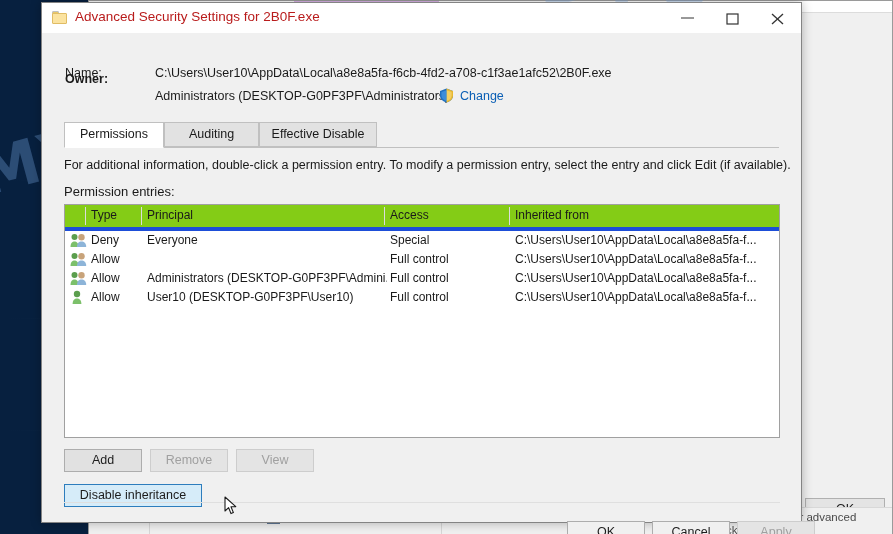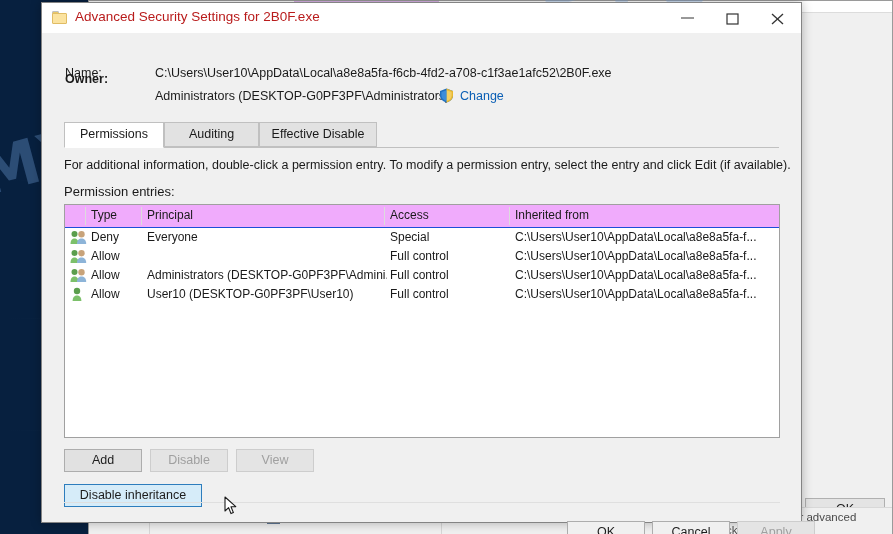--- a/index.html
+++ b/index.html
@@ -297,22 +297,22 @@
     width: 716px;
     height: 234px;
     background: #ffffff;
     border: 1px solid #a0a0a0;
     box-sizing: border-box;
     overflow: hidden;
   }
   .lb-header {
     position: relative;
     height: 22px;
-    border-bottom: 1px solid #1d4ed8;
-    background: #f0abfc;
+    border-bottom: 4px solid #1d4ed8;
+    background: #84cc16;
     padding-left: 6px;
   }
   .lb-header .col {
     position: absolute;
     top: 3px;
     font-size: 12px;
     color: #1a1a1a;
   }
   .colsep {
     position: absolute;
@@ -534,21 +534,21 @@
             </svg>
           </div>
           <div class="cell cell-type">Allow</div>
           <div class="cell cell-principal">User10 (DESKTOP-G0PF3PF\User10)</div>
           <div class="cell cell-access">Full control</div>
           <div class="cell cell-inherited">C:\Users\User10\AppData\Local\a8e8a5fa-f...</div>
         </div>
       </div>
 
       <div class="btn" style="left:22px;top:415px;width:78px;">Add</div>
-      <div class="btn disabled" style="left:108px;top:415px;width:78px;">Disable</div>
+      <div class="btn disabled" style="left:108px;top:415px;width:78px;">Remove</div>
       <div class="btn disabled" style="left:194px;top:415px;width:78px;">View</div>
 
       <div class="btn hover" style="left:22px;top:450px;width:138px;">Disable inheritance</div>
 
       <div class="sep-line"></div>
 
       <div class="btn plain" style="left:525px;top:487px;width:78px;">OK</div>
       <div class="btn plain" style="left:610px;top:487px;width:78px;">Cancel</div>
       <div class="btn disabled" style="left:695px;top:487px;width:78px;">Apply</div>
 

